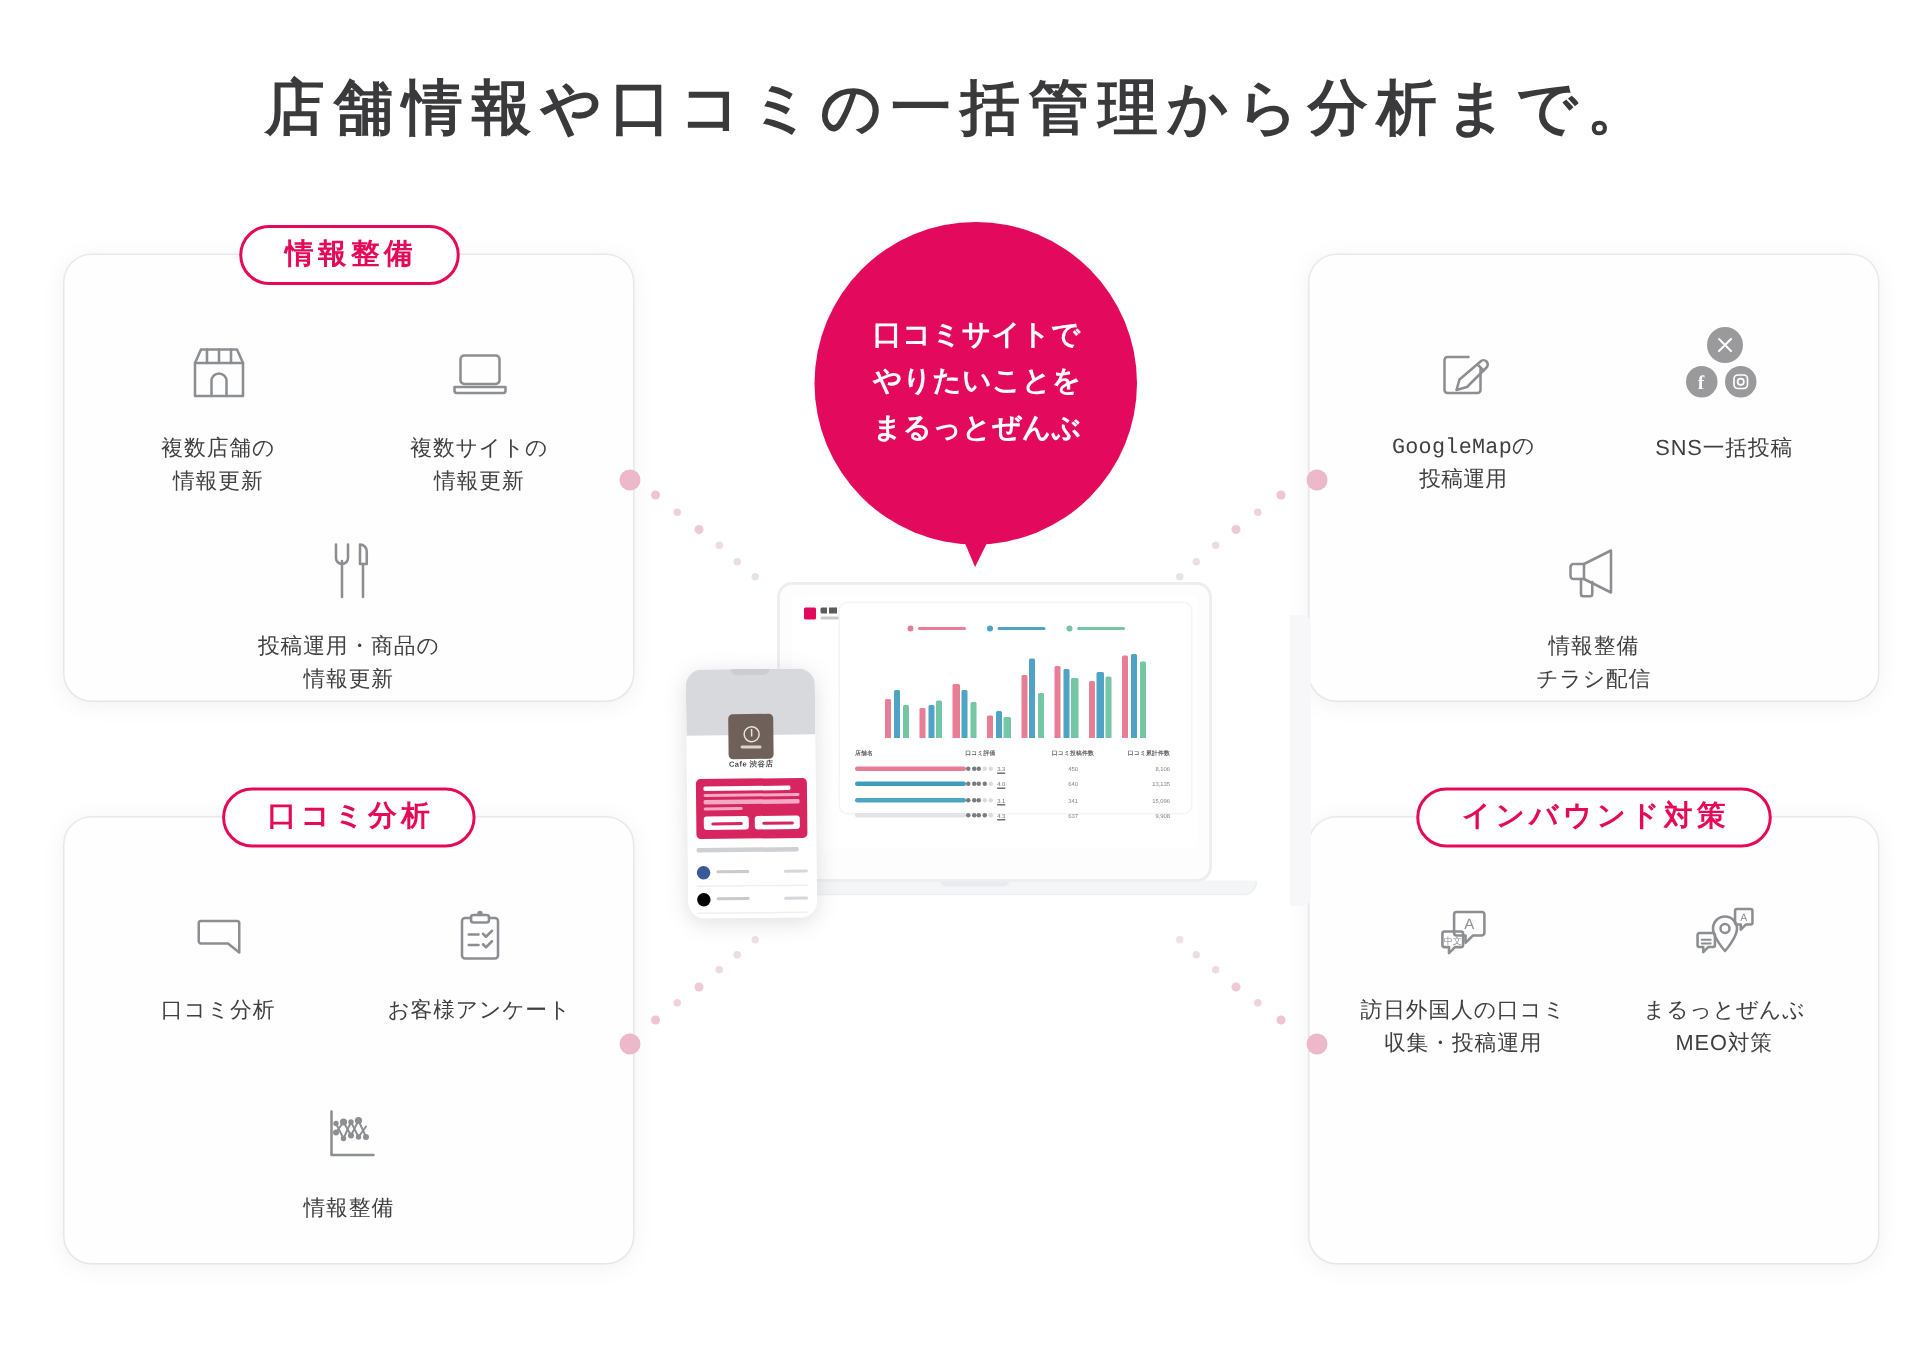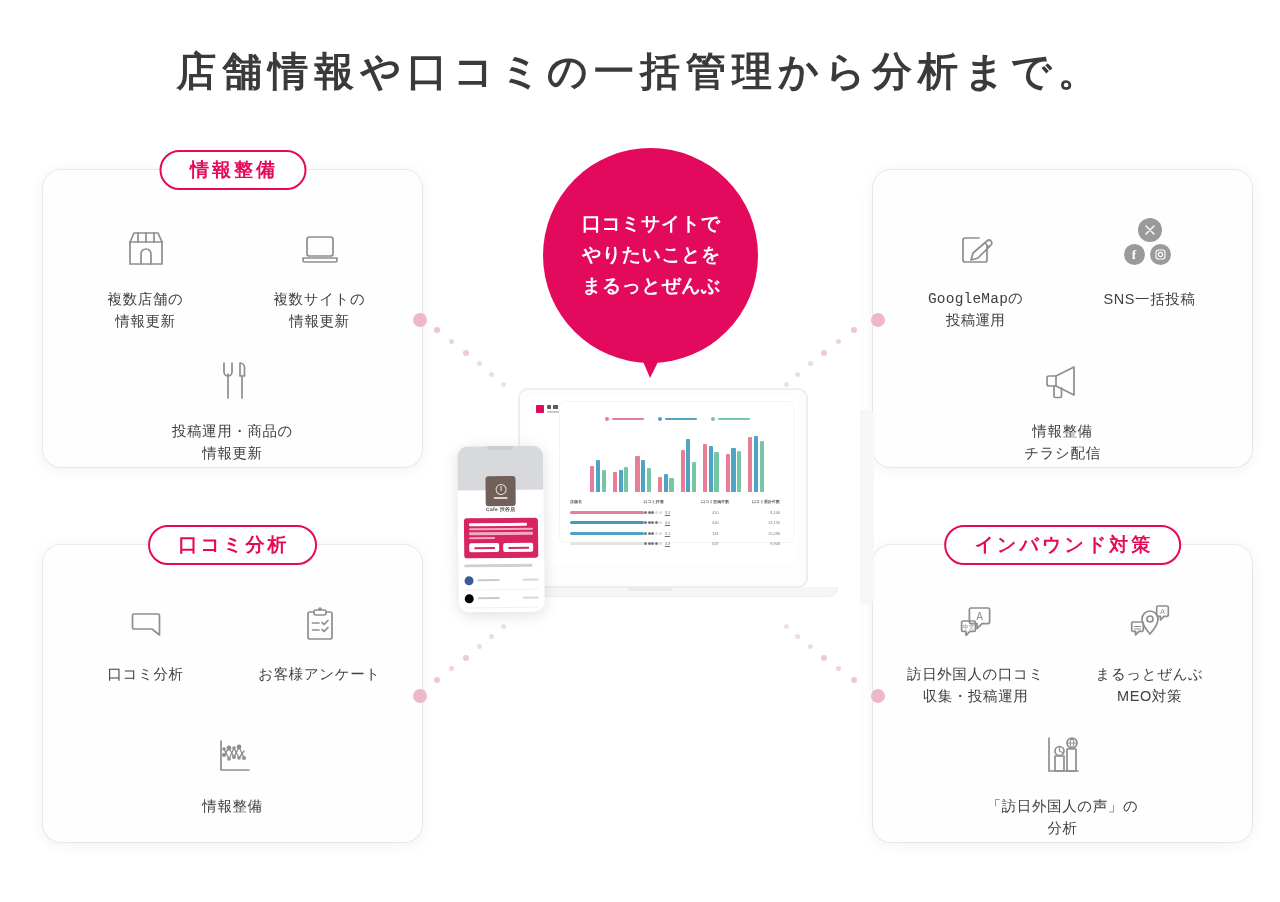--- a/index.html
+++ b/index.html
@@ -459,37 +459,20 @@
             <text x="38.5" y="14" font-size="7" fill="#8d8e92" text-anchor="middle" font-family="'Liberation Sans',sans-serif">A</text>
             <path class="ln" d="M9 22 h9 a1.3 1.3 0 0 1 1.3 1.3 V30 a1.3 1.3 0 0 1 -1.3 1.3 H15 l-3.5 3.5 V31.3 H9 a1.3 1.3 0 0 1 -1.3 -1.3 V23.3 A1.3 1.3 0 0 1 9 22 Z"></path>
             <path class="ln" style="stroke-width:1.2" d="M10.5 26.5 h6 M10.5 29 h6"></path>
           </svg>
         </div>
         <div class="lbl">まるっとぜんぶ
 MEO対策</div>
       </div>
     </div>
 
-    <div class="feat-row r2">
-      <div class="feat">
-        <div class="ico">
-          <svg width="50" height="50" viewBox="0 0 50 50">
-            <path class="ln" d="M11 7 V40 H40"></path>
-            <rect class="ln" x="17" y="25" width="9" height="15"></rect>
-            <rect class="ln" x="29" y="18" width="9" height="22"></rect>
-            <circle class="ln" cx="21.5" cy="20" r="4.5"></circle>
-            <path class="ln" style="stroke-width:1.2" d="M21.5 16 V20 L24.5 21.5"></path>
-            <circle class="ln" cx="34" cy="12" r="5"></circle>
-            <path class="ln" style="stroke-width:1.1" d="M29 12 h10 M34 7 c2.5 2.5 2.5 7.5 0 10 M34 7 c-2.5 2.5 -2.5 7.5 0 10"></path>
-          </svg>
-        </div>
-        <div class="lbl">「訪日外国人の声」の
-分析</div>
-      </div>
-    </div>
   </div>
 
   <div class="bubble-tail"></div>
   <div class="bubble">
     <div class="btxt">口コミサイトで
 やりたいことを
 まるっとぜんぶ</div>
   </div>
 
   <div id="devices">

